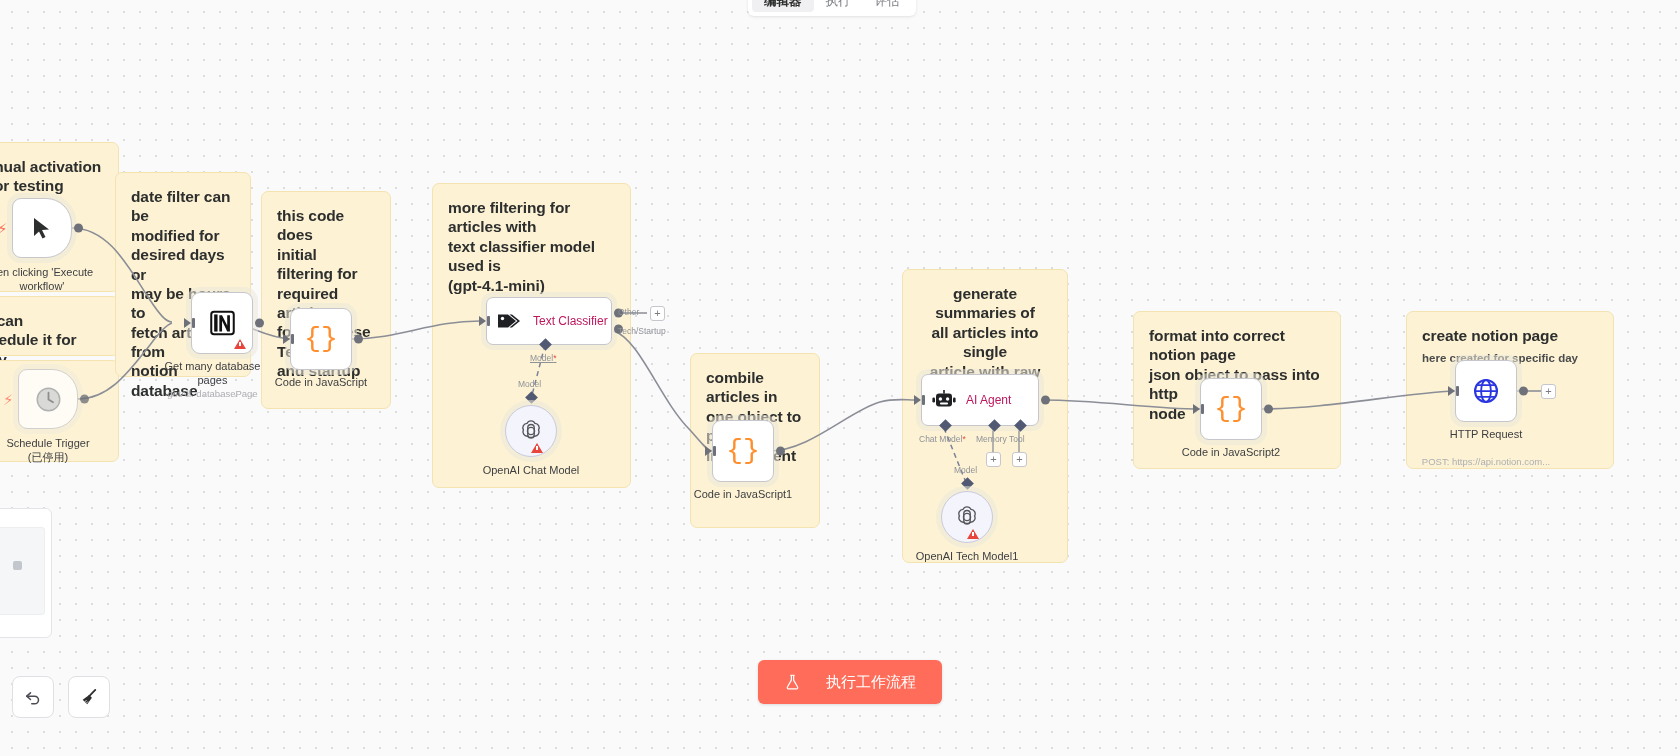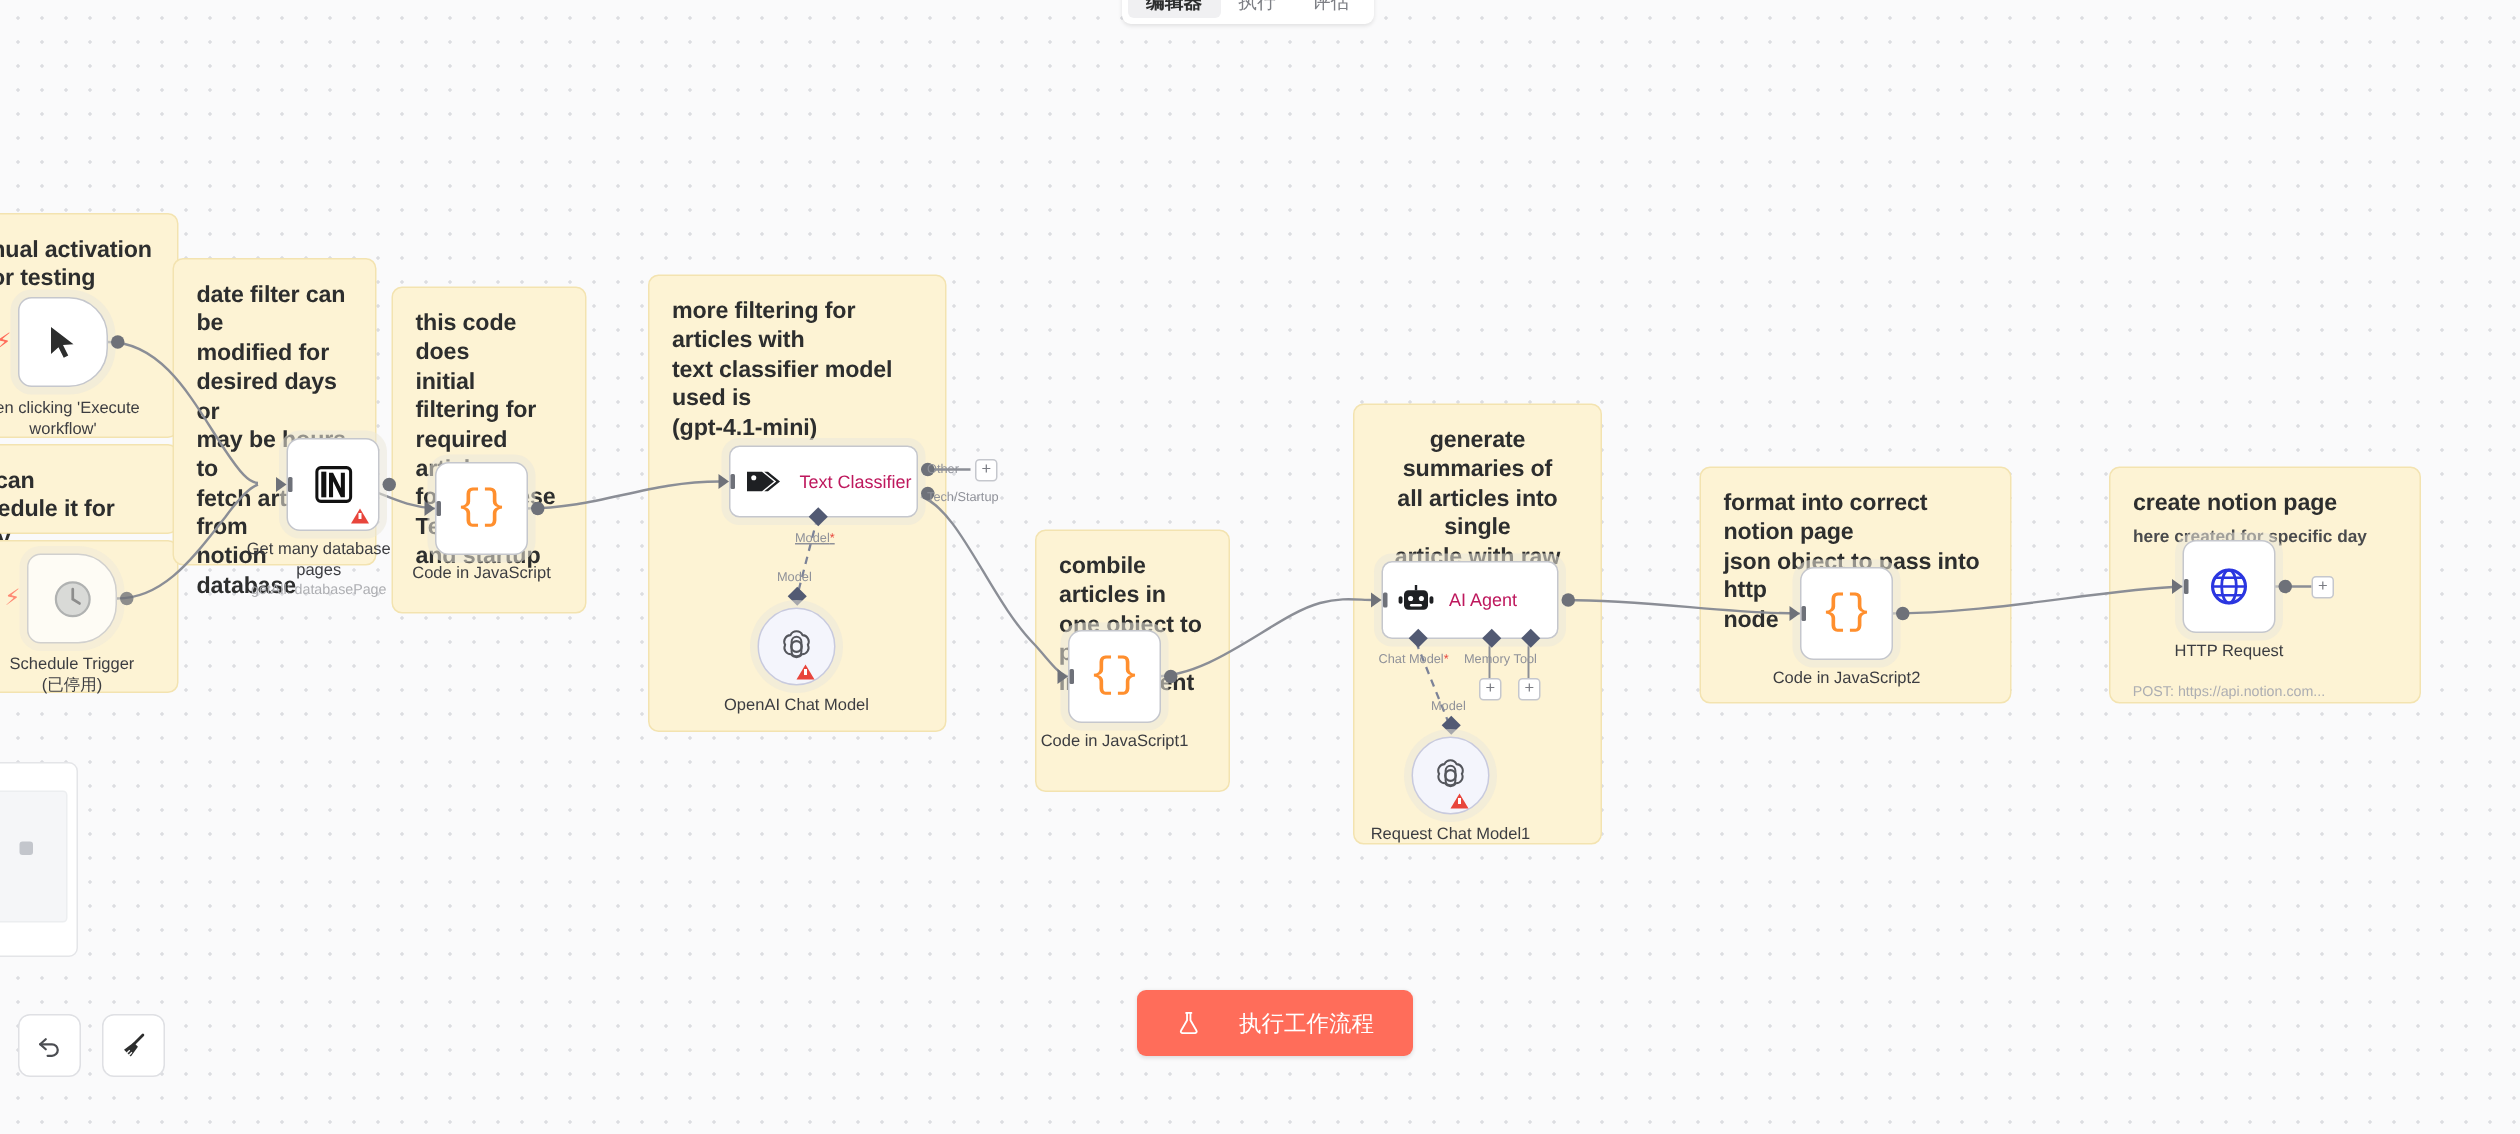--- a/index.html
+++ b/index.html
@@ -460,21 +460,21 @@
     <span class="port-diamond" style="left:22px; top:-5px;"></span>
     <span class="port-lbl" style="left:13px; top:-19px;">Model</span>
     <div class="node-round" style="margin-top:7px;">
       <svg width="26" height="26" viewBox="0 0 24 24">
         <path d="M12,2.6 a4,4 0 0 1 3.7,2.4 a4,4 0 0 1 3.3,6 a4,4 0 0 1 -3.7,5.8 a4,4 0 0 1 -6.6,0 a4,4 0 0 1 -3.7,-5.8 a4,4 0 0 1 3.3,-6 A4,4 0 0 1 12,2.6 Z
                  M12,6 a3,3 0 0 0 -3,3 v6 a3,3 0 0 0 3,3 a3,3 0 0 0 3,-3 v-6 a3,3 0 0 0 -3,-3 Z" fill="none" stroke="#54565c" stroke-width="1.25"></path>
         <circle cx="12" cy="12" r="3.3" fill="none" stroke="#54565c" stroke-width="1.25"></circle>
       </svg>
       <span class="warn-badge round"></span>
     </div>
-    <div class="node-title" style="top:66px;">Request Chat Model1</div>
+    <div class="node-title" style="top:66px;">OpenAI Tech Model1</div>
   </div>
 
   <div class="node" style="left:1200px; top:378px;">
     <div class="node-box">
       <span style="color:#ff8f2e; font-size:28px; font-family:'Liberation Mono',monospace; line-height:1;">{}</span>
       <span class="port-in"></span>
       <span class="port-out"></span>
     </div>
     <div class="node-title">Code in JavaScript2</div>
   </div>

